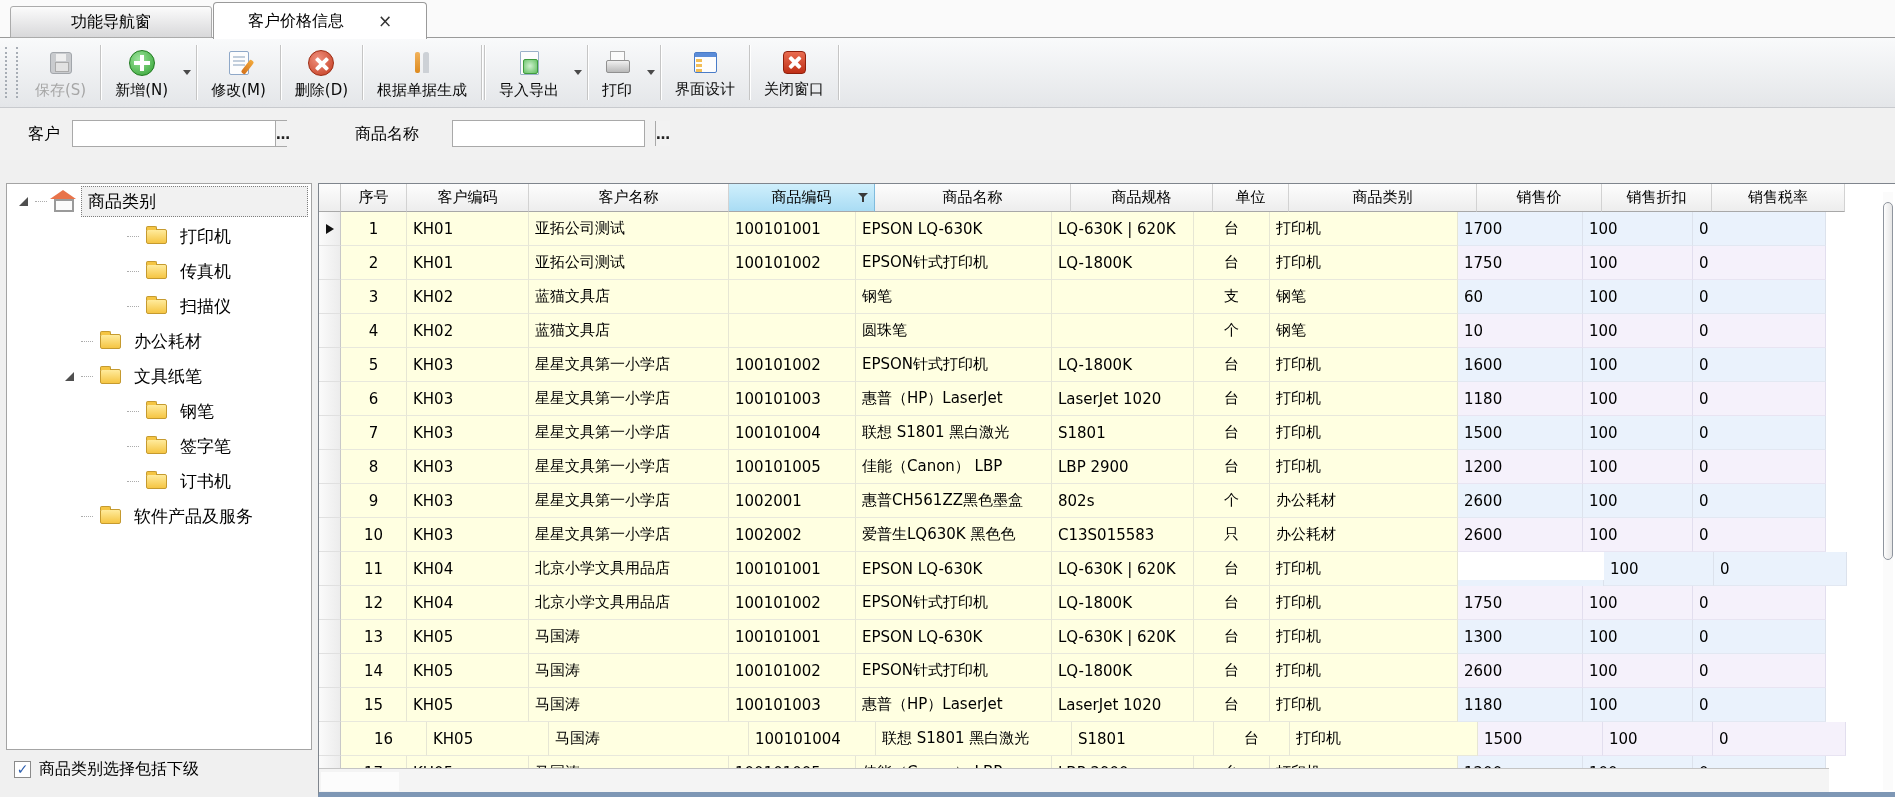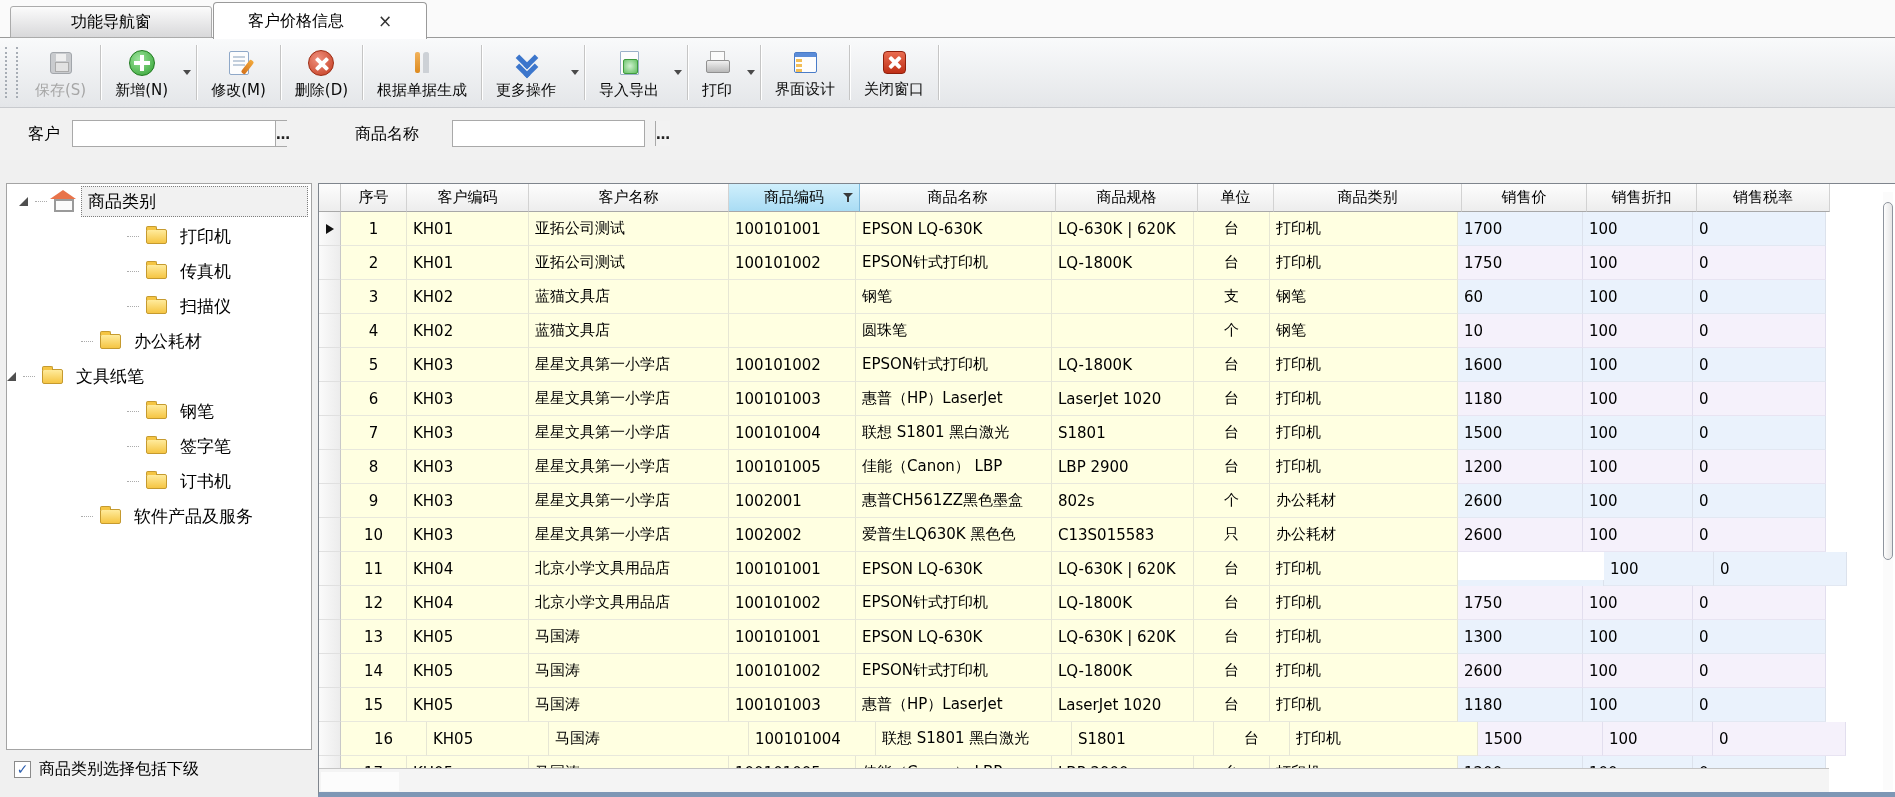--- a/index.html
+++ b/index.html
@@ -192,27 +192,20 @@
         </div>
       </div>
       <div class="tsep"></div>
       <div class="tbtn-group">
         <div class="tbtn">
           <div class="icon generate-from-document-icon"></div>
           <div style="display: block;">根据单据生成</div>
         </div>
       </div>
       <div class="tsep"></div>
-      <div class="tbtn-group">
-        <div class="tbtn">
-          <div class="icon more-actions-icon"></div>
-          <div style="display: block;">更多操作</div>
-        </div>
-        <div class="dd"></div>
-      </div>
       <div class="tsep"></div>
       <div class="tbtn-group">
         <div class="tbtn">
           <div class="icon import-export-icon"></div>
           <div style="display: block;">导入导出</div>
         </div>
         <div class="dd"></div>
       </div>
       <div class="tsep"></div>
       <div class="tbtn-group">
@@ -280,21 +273,21 @@
         <div class="stub"></div>
         <div class="folder-icon"></div>
         <div class="tree-label">扫描仪</div>
       </div>
       <div class="tree-row" style="padding-left: 58px;">
         <div class="exp-spacer"></div>
         <div class="stub"></div>
         <div class="folder-icon"></div>
         <div class="tree-label">办公耗材</div>
       </div>
-      <div class="tree-row" style="">
+      <div class="tree-row" style="padding-left: 58px;">
         <div class="expander"></div>
         <div class="stub"></div>
         <div class="folder-icon"></div>
         <div class="tree-label">文具纸笔</div>
       </div>
       <div class="tree-row" style="padding-left: 104px;">
         <div class="exp-spacer"></div>
         <div class="stub"></div>
         <div class="folder-icon"></div>
         <div class="tree-label">钢笔</div>
@@ -328,21 +321,21 @@
         <div class="ind-head"></div>
         <div class="hcell" style="width: 66px;">
           <span>序号</span>
         </div>
         <div class="hcell" style="width: 122px;">
           <span>客户编码</span>
         </div>
         <div class="hcell" style="width: 200px;">
           <span>客户名称</span>
         </div>
-        <div class="hcell filtered" style="width: 131px;">
+        <div class="hcell filtered" style="width: 146px;">
           <span>商品编码</span>
           <div class="funnel"></div>
         </div>
         <div class="hcell" style="width: 196px;">
           <span>商品名称</span>
         </div>
         <div class="hcell" style="width: 142px;">
           <span>商品规格</span>
         </div>
         <div class="hcell" style="width: 76px;">

